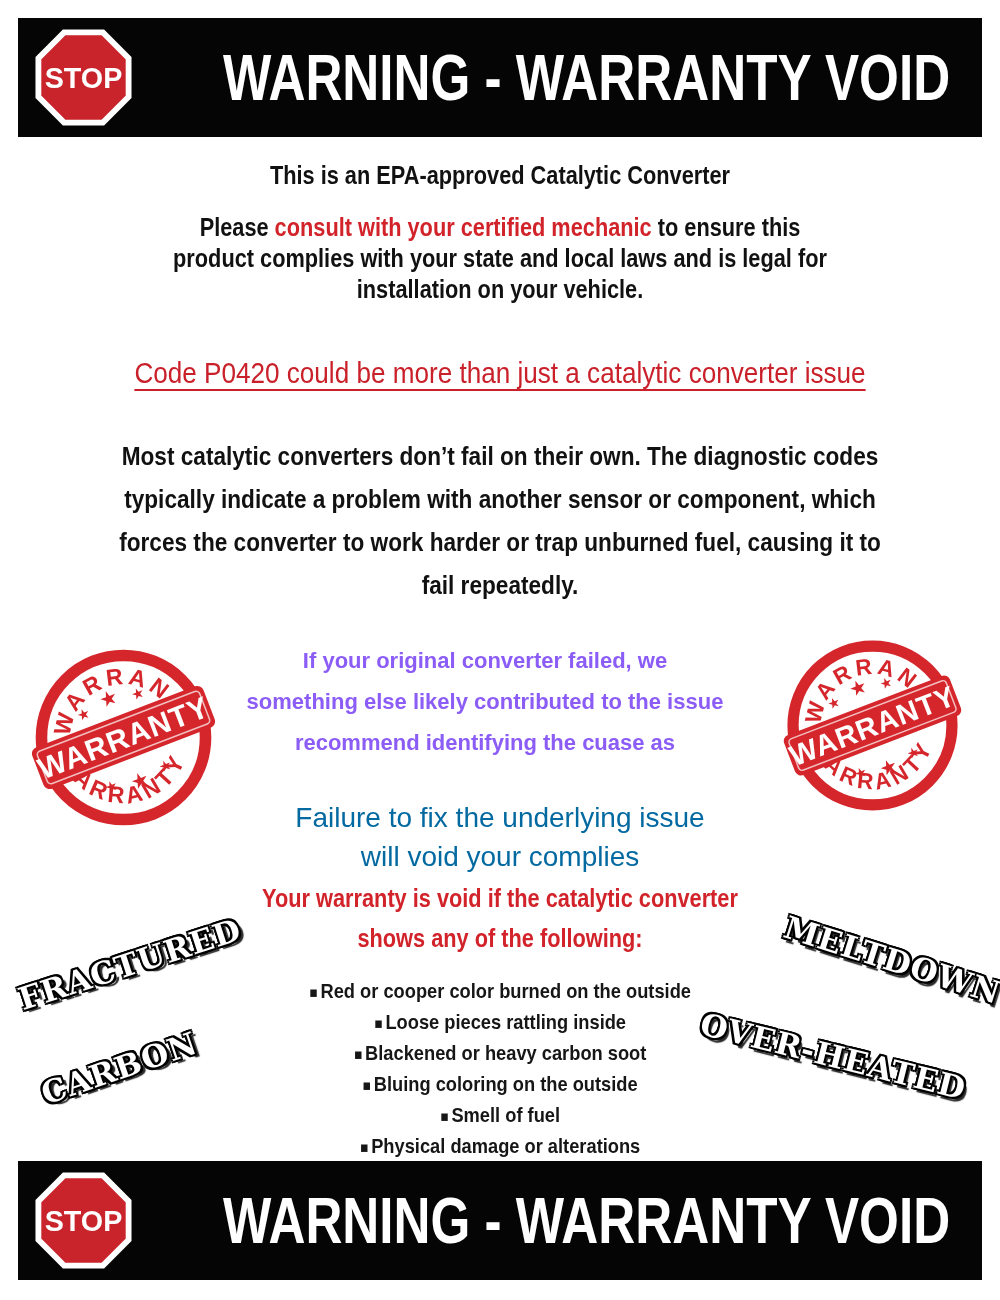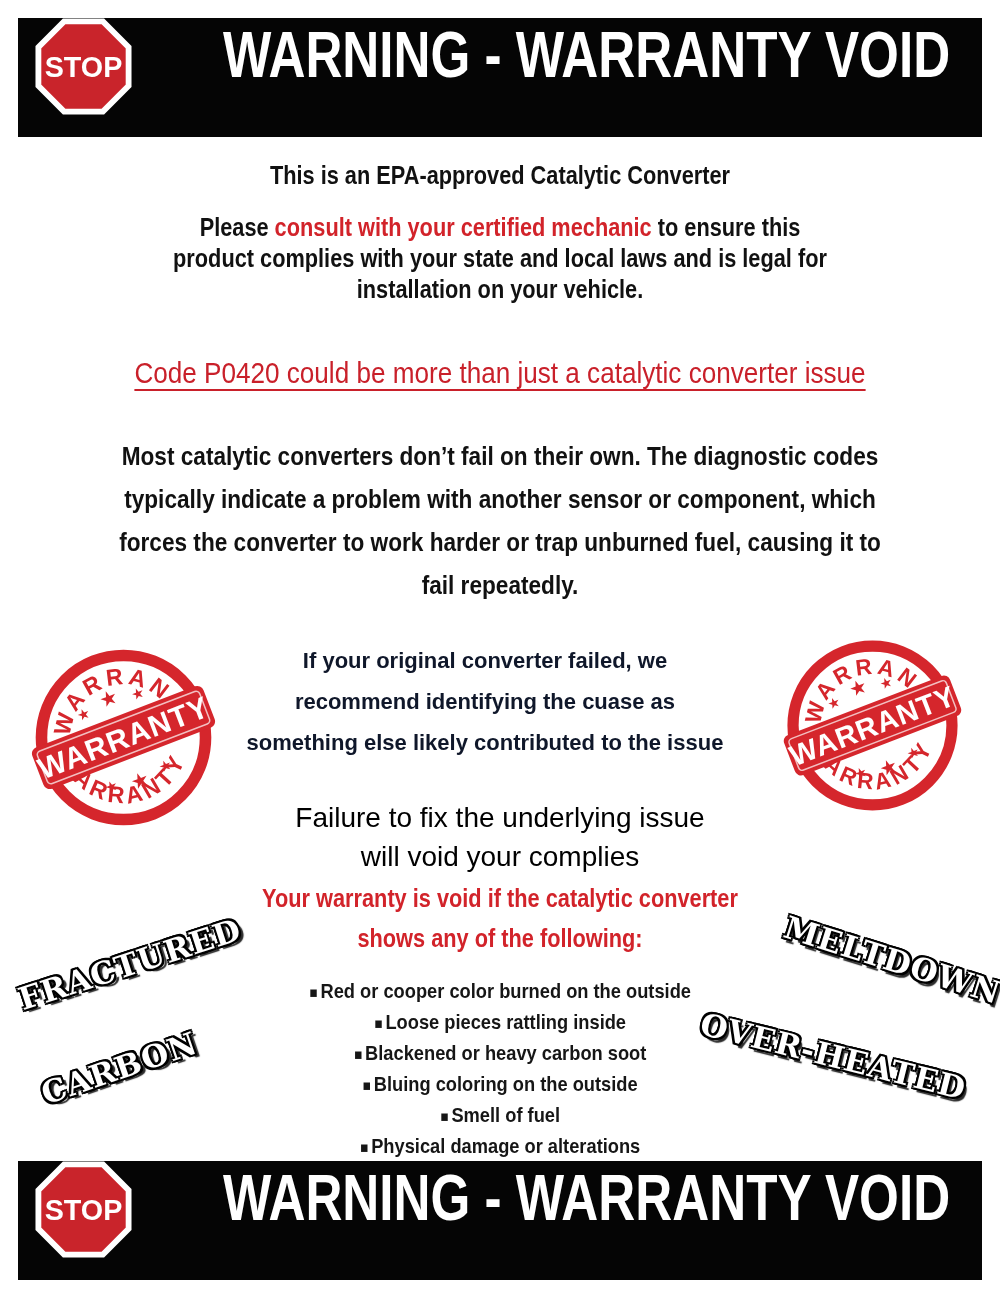--- a/index.html
+++ b/index.html
@@ -4,21 +4,21 @@
 <style>
   html,body { margin:0; padding:0; background:#ffffff; }
   .page {
     position:relative; width:1000px; height:1300px; background:#ffffff;
     font-family:"Liberation Sans", sans-serif; overflow:hidden;
   }
 
   
   .banner {
     position:absolute; left:18px; width:964px; height:119px;
-    background:#050505; display:flex; 
+    background:#050505; display:flex; align-items:center;
     justify-content:space-between; padding:0 17px; box-sizing:border-box;
   }
   .banner-top { top:18px; }
   .banner-bottom { top:1161px; }
   .banner-title {
     color:#ffffff; font-weight:bold; font-size:64px; letter-spacing:0px;
     white-space:nowrap; transform:scaleX(0.80); transform-origin:50% 50%;
   }
   .stop-sign { width:97px; height:97px; flex:0 0 auto; }
   .stop-text { font-family:"Liberation Sans",sans-serif; font-weight:bold; font-size:31px; fill:#ffffff; text-anchor:middle; }
@@ -33,24 +33,24 @@
 
   .code-heading {
     top:356px; font-size:30px; font-weight:normal; color:#c9202a;
     text-decoration:underline; text-decoration-thickness:2px; text-underline-offset:6px;
   }
 
   .diagnostic { top:435px; font-size:26px; font-weight:bold; line-height:43px; }
 
   .recommendation {
     position:absolute; left:195px; width:580px; top:640px; text-align:center;
-    font-size:22px; font-weight:bold; line-height:41px; color:#0f172a;
+    font-size:22px; font-weight:bold; line-height:41px; color:#8b5cf6;
   }
 
-  .failure { top:798px; font-size:28px; font-weight:normal; line-height:39px; color:#000000; }
+  .failure { top:798px; font-size:28px; font-weight:normal; line-height:39px; color:#0369a1; }
 
   .void-notice { top:878px; font-size:25px; font-weight:bold; line-height:40px; color:#d2232a; }
 
   .symptoms { top:976px; font-size:21px; font-weight:bold; line-height:29px; color:#161616; }
   .symptom-bullet { font-family:"DejaVu Sans",sans-serif; font-size:15px; margin-right:3px; vertical-align:1px; }
 
   
   .decorative {
     position:absolute; font-family:"DejaVu Serif",serif; font-weight:bold;
     font-size:31px; letter-spacing:1px; white-space:nowrap; color:#ffffff;
@@ -147,22 +147,22 @@
       <text class="stamp-star star-lg" x="100" y="155">★</text>
       <text class="stamp-star star-sm" x="130" y="148">★</text>
       <rect x="5" y="77" width="190" height="46" rx="7" fill="#d5262c"></rect>
       <rect x="10" y="82" width="180" height="36" rx="4" fill="none" stroke="#ffffff" stroke-width="1.6" opacity="0.7"></rect>
       <text class="stamp-banner-text" x="100" y="111">WARRANTY</text>
     </g>
   </svg>
 
   <div class="recommendation">
     <div>If your original converter failed, we</div>
+    <div>something else likely contributed to the issue</div>
     <div>recommend identifying the cuase as</div>
-    <div>something else likely contributed to the issue</div>
   </div>
 
   <div class="block failure">
     <div>Failure to fix the underlying issue</div>
     <div>will void your complies</div>
   </div>
 
   <div class="block condensed void-notice">
     <div>Your warranty is void if the catalytic converter</div>
     <div>shows any of the following:</div>

